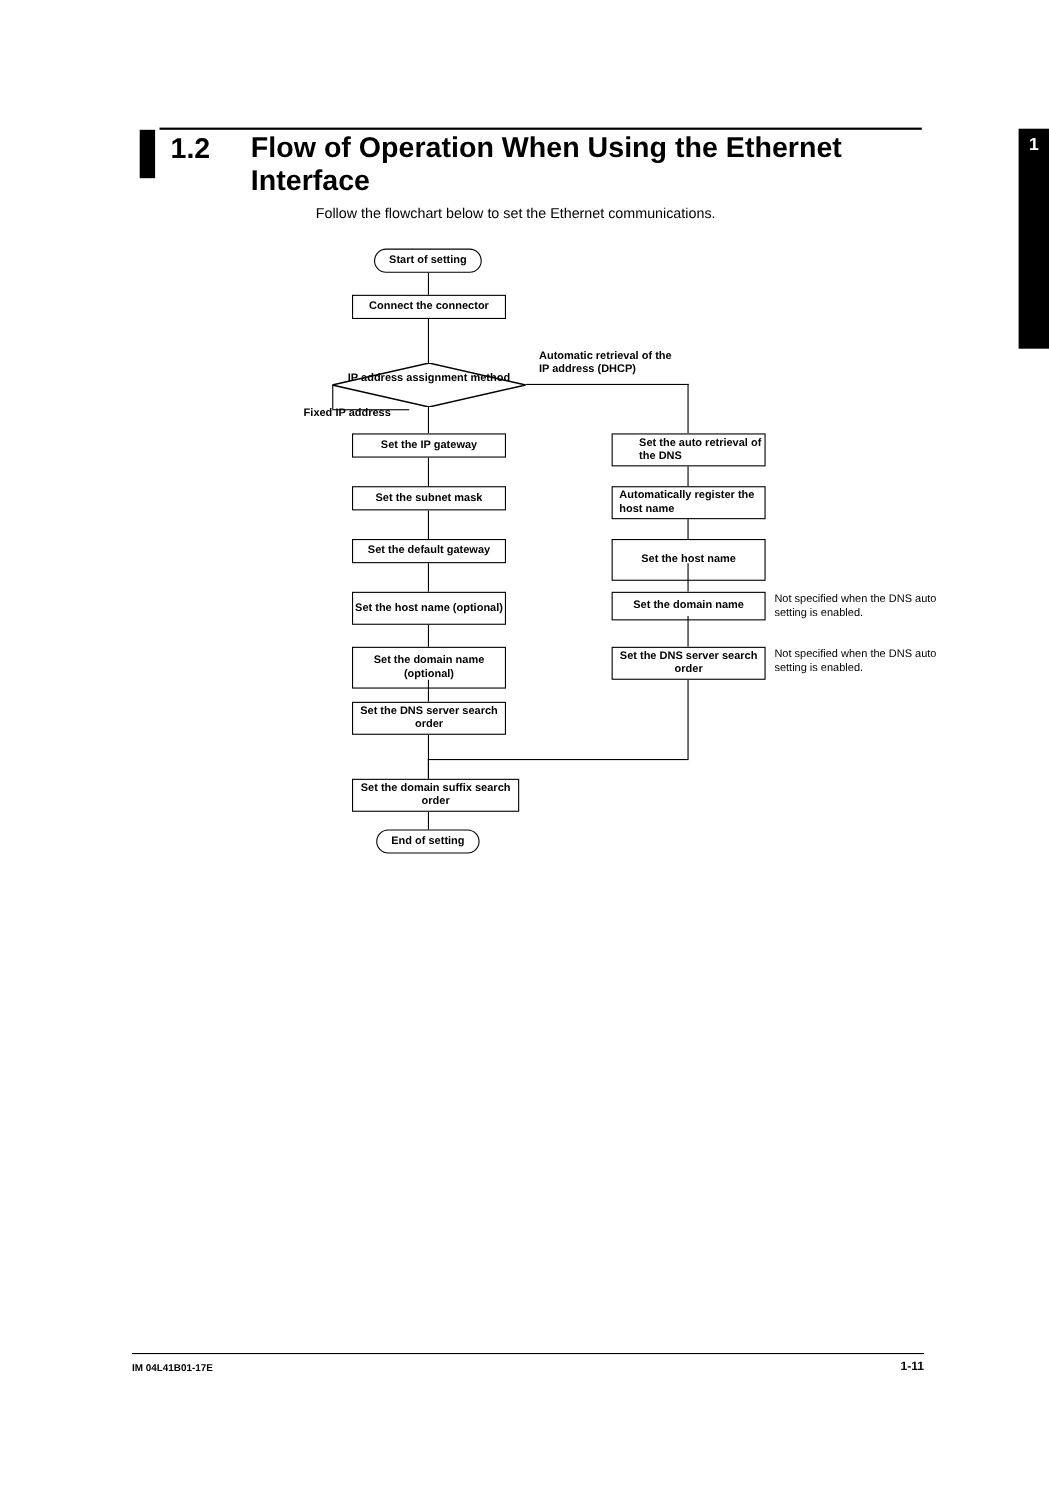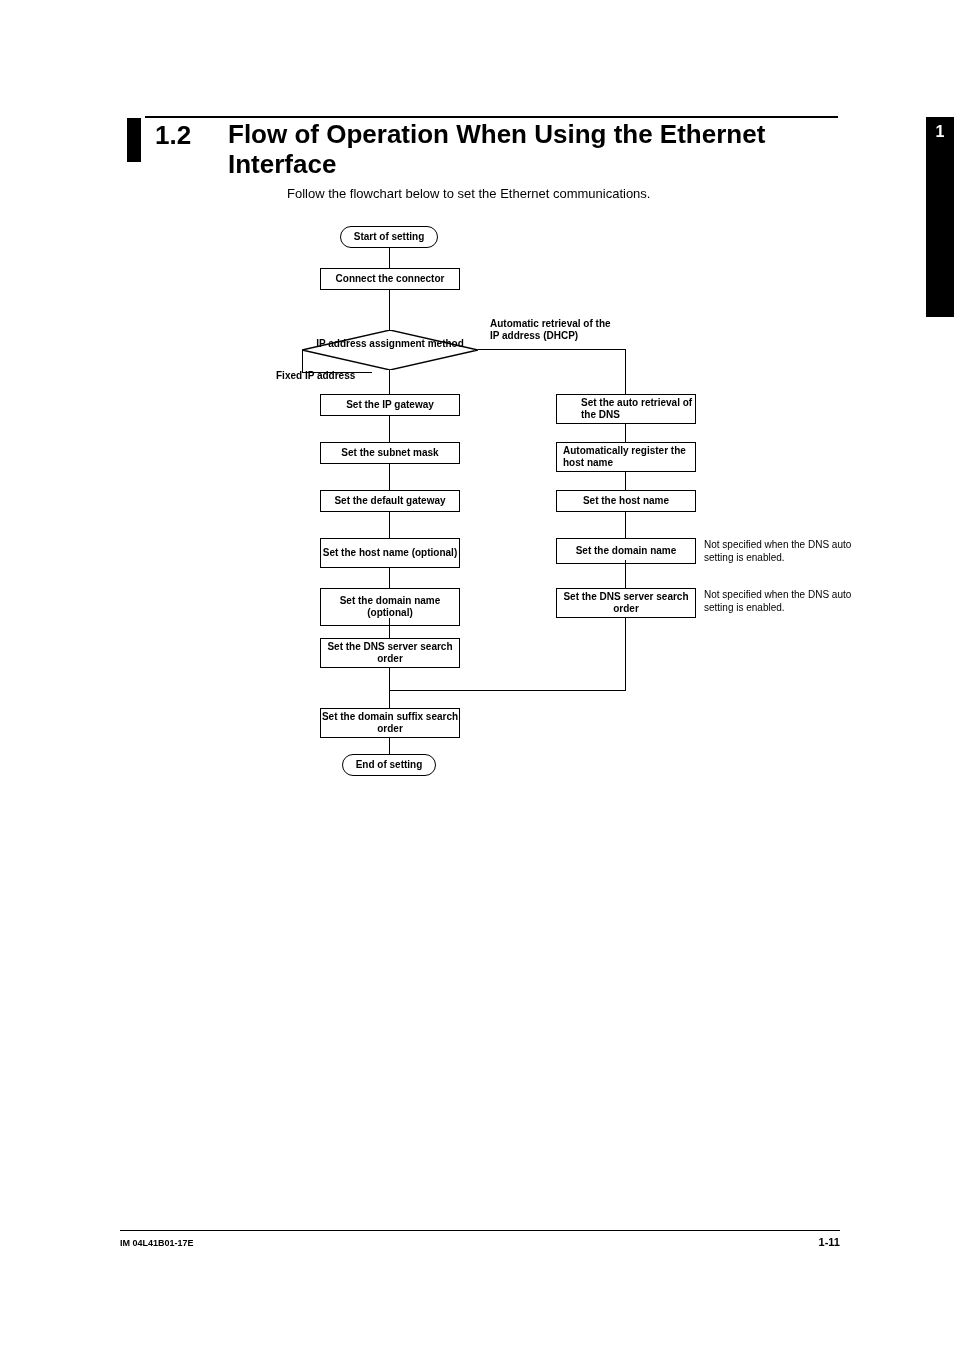--- a/index.html
+++ b/index.html
@@ -235,39 +235,39 @@
   <div class="node box" style="left:276px; top:176px; width:140px; height:30px; text-align:left; padding-left:24px; justify-content:flex-start;">
     <span>Set the auto retrieval of the DNS</span>
   </div>
   <div class="line vline" style="left:345px; top:206px; height:18px;"></div>
 
   <div class="node box" style="left:276px; top:224px; width:140px; height:30px; text-align:left; padding-left:6px; justify-content:flex-start;">
     <span>Automatically register the host name</span>
   </div>
   <div class="line vline" style="left:345px; top:254px; height:18px;"></div>
 
-  <div class="node box" style="left:276px; top:272px; width:140px; height:22px;">
+  <div class="node box" style="left:276px; top:272px; width:140px; height:38px;">
     <span>Set the host name</span>
   </div>
   <div class="line vline" style="left:345px; top:294px; height:26px;"></div>
 
   <div class="node box" style="left:276px; top:320px; width:140px; height:26px;">
     <span>Set the domain name</span>
   </div>
   <div class="line vline" style="left:345px; top:342px; height:28px;"></div>
 
   <div class="node box" style="left:276px; top:370px; width:140px; height:30px;">
     <span>Set the DNS server search order</span>
   </div>
   <div class="line vline" style="left:345px; top:400px; height:72px;"></div>
 
   <div class="line hline" style="left:109px; top:472px; width:237px;"></div>
   <div class="line vline" style="left:109px; top:472px; height:18px;"></div>
 
-  <div class="node box" style="left:40px; top:490px; width:140px; height:30px;">
+  <div class="node box" style="left:40px; top:490px; width:152px; height:30px;">
     <span>Set the domain suffix search order</span>
   </div>
   <div class="line vline" style="left:109px; top:520px; height:16px;"></div>
 
   <div class="node oval" style="left:62px; top:536px; width:94px;">
     <span>End of setting</span>
   </div>
 
   <div class="note" style="left:424px; top:320px; width:150px;">Not specified when the DNS auto setting is enabled.</div>
   <div class="note" style="left:424px; top:370px; width:150px;">Not specified when the DNS auto setting is enabled.</div>

